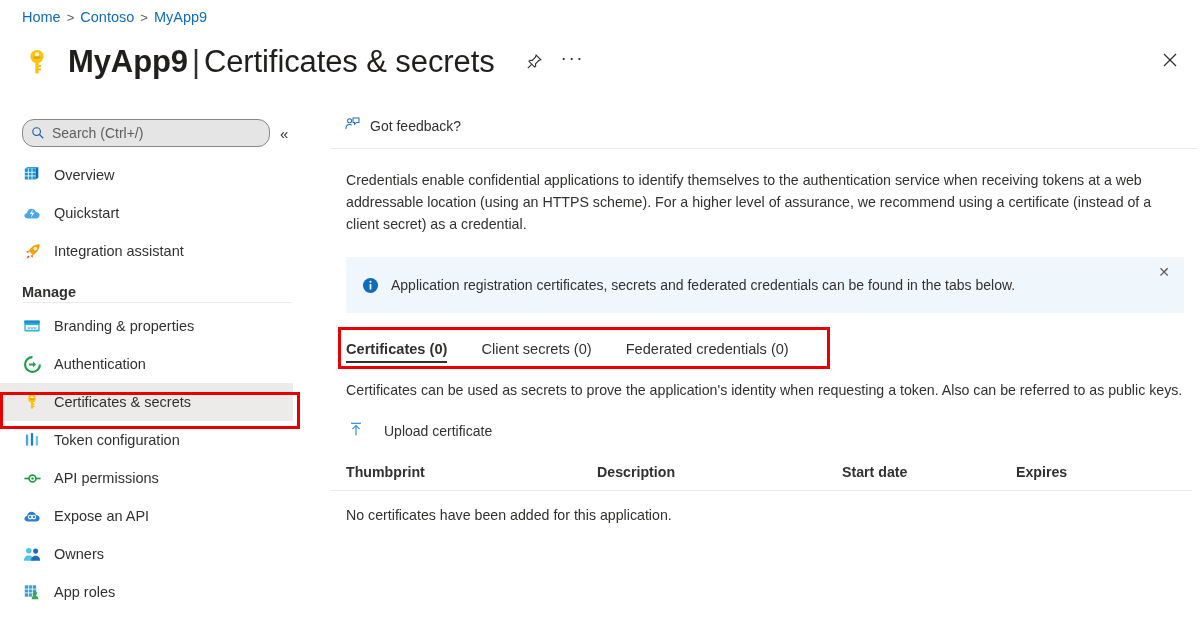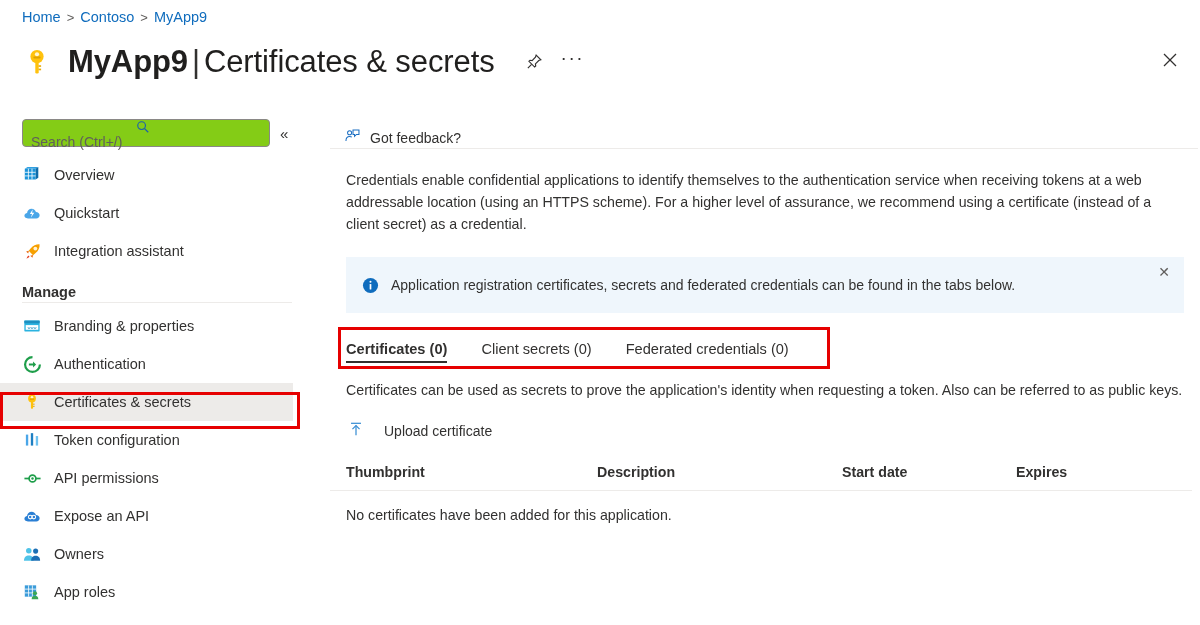--- a/index.html
+++ b/index.html
@@ -112,27 +112,26 @@
   .search-row {
     display: flex;
     align-items: center;
     padding: 10px 0 0 22px;
     height: 38px;
   }
   .search-box {
     width: 248px;
     height: 28px;
     border: 1px solid #8a8886;
-    border-radius: 4px;
+    border-radius: 12px;
     display: flex;
     align-items: center;
     padding: 0 8px;
     box-sizing: border-box;
-    background: #84cc16;
-    flex-direction: column;
+    background: #e5e5e5;
   }
   .search-box .mag {
     margin-right: 7px;
     display: flex;
     align-items: center;
   }
   .search-input {
     border: none;
     outline: none;
     font-size: 14px;
@@ -207,21 +206,21 @@
     position: absolute;
     left: 330px;
     top: 104px;
     right: 0;
     bottom: 0;
     background: #ffffff;
   }
   .cmdbar {
     height: 44px;
     display: flex;
-    align-items: flex-end;
+    align-items: center;
     padding-left: 14px;
     border-bottom: 1px solid #edebe9;
     margin-right: 2px;
   }
   .cmd-btn {
     display: flex;
     align-items: center;
     font-size: 14px;
     color: #323130;
     cursor: pointer;

